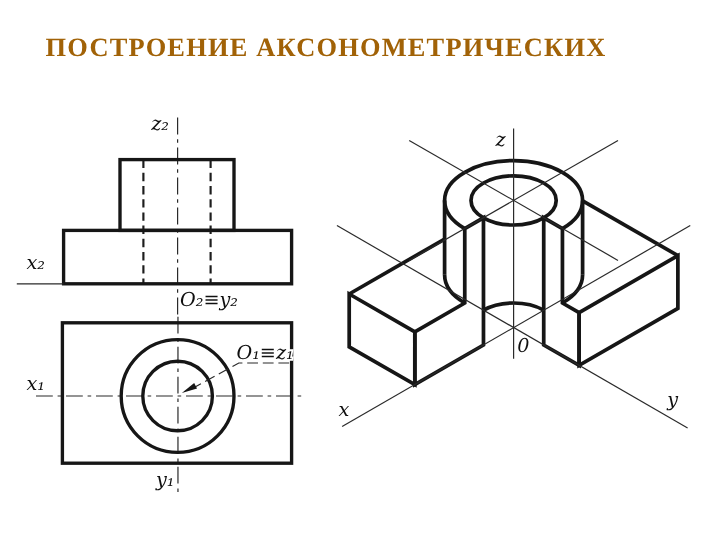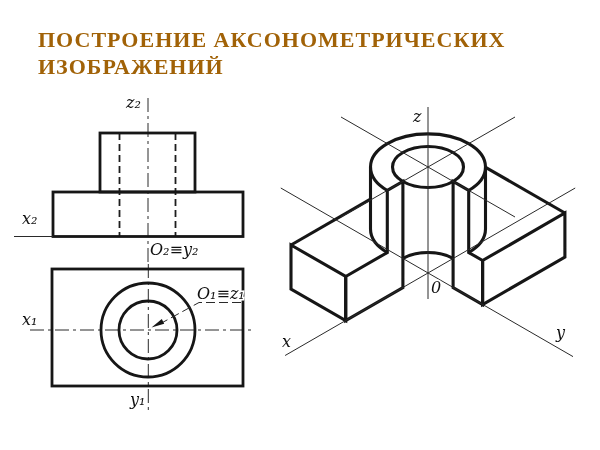--- a/index.html
+++ b/index.html
@@ -22,21 +22,20 @@
   .lbl{font-family:"DejaVu Serif",serif;font-style:italic;font-size:16px;fill:#101010;
        paint-order:stroke;stroke:#ffffff;stroke-width:3px;}
 </style>
 </head>
 <body>
 
 <div id="slide">
 
   <div id="title">
     <div>ПОСТРОЕНИЕ АКСОНОМЕТРИЧЕСКИХ</div>
-    <div>ИЗОБРАЖЕНИЙ</div>
   </div>
 
   <svg width="600" height="450" viewBox="0 0 600 450">
     <defs>
       <pattern id="hatchSlash" width="9" height="9" patternUnits="userSpaceOnUse" patternTransform="rotate(-45)">
         <rect width="9" height="9" fill="#ffffff"></rect>
         <line x1="0" y1="4.5" x2="9" y2="4.5" stroke="#1a1a1a" stroke-width="1"></line>
       </pattern>
       <pattern id="hatchBack" width="9" height="9" patternUnits="userSpaceOnUse" patternTransform="rotate(45)">
         <rect width="9" height="9" fill="#ffffff"></rect>

